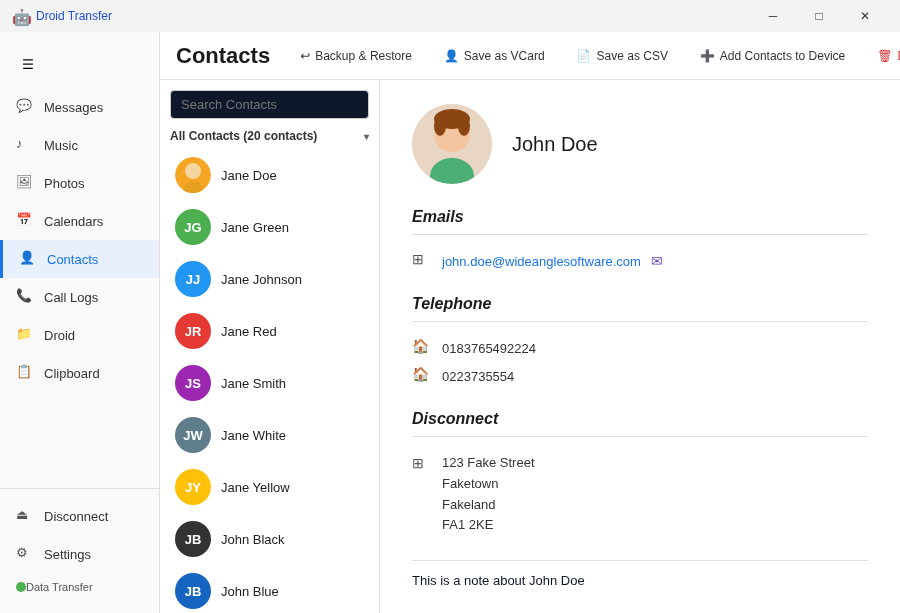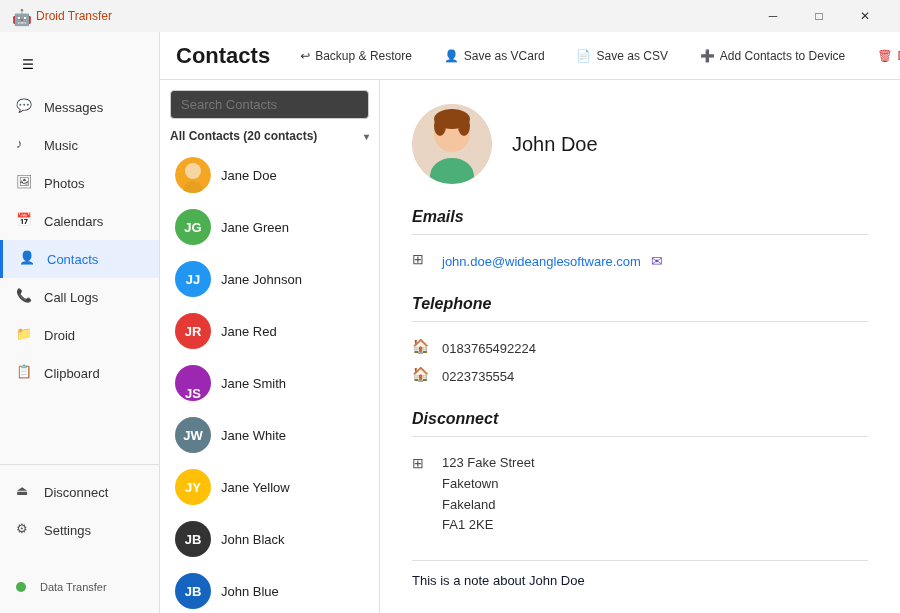--- a/index.html
+++ b/index.html
@@ -10,21 +10,21 @@
       height: 32px;
       background: #f3f3f3;
       display: flex;
       align-items: center;
       padding: 0 12px;
       user-select: none;
       -webkit-app-region: drag;
       flex-shrink: 0;
     }
     .titlebar-icon { width: 16px; height: 16px; margin-right: 8px; }
-    .titlebar-title { font-size: 12px; color: #c2410c; flex: 1; }
+    .titlebar-title { font-size: 12px; color: #1d4ed8; flex: 1; }
     .titlebar-controls { display: flex; gap: 0; }
     .titlebar-btn {
       width: 46px; height: 32px; border: none; background: transparent;
       cursor: pointer; font-size: 12px; color: #333; display: flex; align-items: center; justify-content: center;
     }
 
     
     .app-body {
       display: flex;
       flex: 1;
@@ -54,21 +54,21 @@
     }
     .sidebar-item.active {
       background: #e8f0fe;
       border-left: 3px solid #1a73e8;
       color: #1a73e8;
     }
     .sidebar-icon { width: 18px; height: 18px; flex-shrink: 0; color: #555; }
     .sidebar-item.active .sidebar-icon { color: #1a73e8; }
     .sidebar-bottom { padding: 8px 0 12px; border-top: 1px solid #e0e0e0; }
     .data-transfer-row {
-      display: flex; align-items: center; gap: 14px; padding: 8px 16px; font-size: 11px; color: #555; margin-top: 24px;
+      display: flex; align-items: center; gap: 0; padding: 8px 16px; font-size: 11px; color: #555;
     }
     .dot { width: 10px; height: 10px; border-radius: 50%; background: #4caf50; flex-shrink: 0; }
 
     
     .content {
       flex: 1;
       display: flex;
       flex-direction: column;
       overflow: hidden;
     }
@@ -115,21 +115,21 @@
       flex-shrink: 0;
       background: white;
     }
     .search-box {
       margin: 10px 10px 6px;
       padding: 6px 10px;
       border: 1px solid #ccc;
       border-radius: 4px;
       font-size: 13px;
       color: #999;
-      background: #404040;
+      background: #0f172a;
       outline: none;
       width: calc(100% - 20px);
     }
     .filter-row {
       display: flex; align-items: center; justify-content: flex-end;
       padding: 4px 10px 6px;
       font-size: 12px; color: #333; font-weight: bold;
     }
     .chevron-icon { font-size: 10px; color: #666; }
     .contacts-list {
@@ -320,21 +320,21 @@
           </div>
 
           <div class="contact-item">
             <div class="avatar" style="background:#e53935;">
               <span>JR</span>
             </div>
             <span class="contact-name">Jane Red</span>
           </div>
 
           <div class="contact-item">
-            <div class="avatar" style="background:#9c27b0;align-items:flex-end;">
+            <div class="avatar" style="background:#9c27b0;">
               <span>JS</span>
             </div>
             <span class="contact-name">Jane Smith</span>
           </div>
 
           <div class="contact-item">
             <div class="avatar" style="background:#607d8b;">
               <span>JW</span>
             </div>
             <span class="contact-name">Jane White</span>

